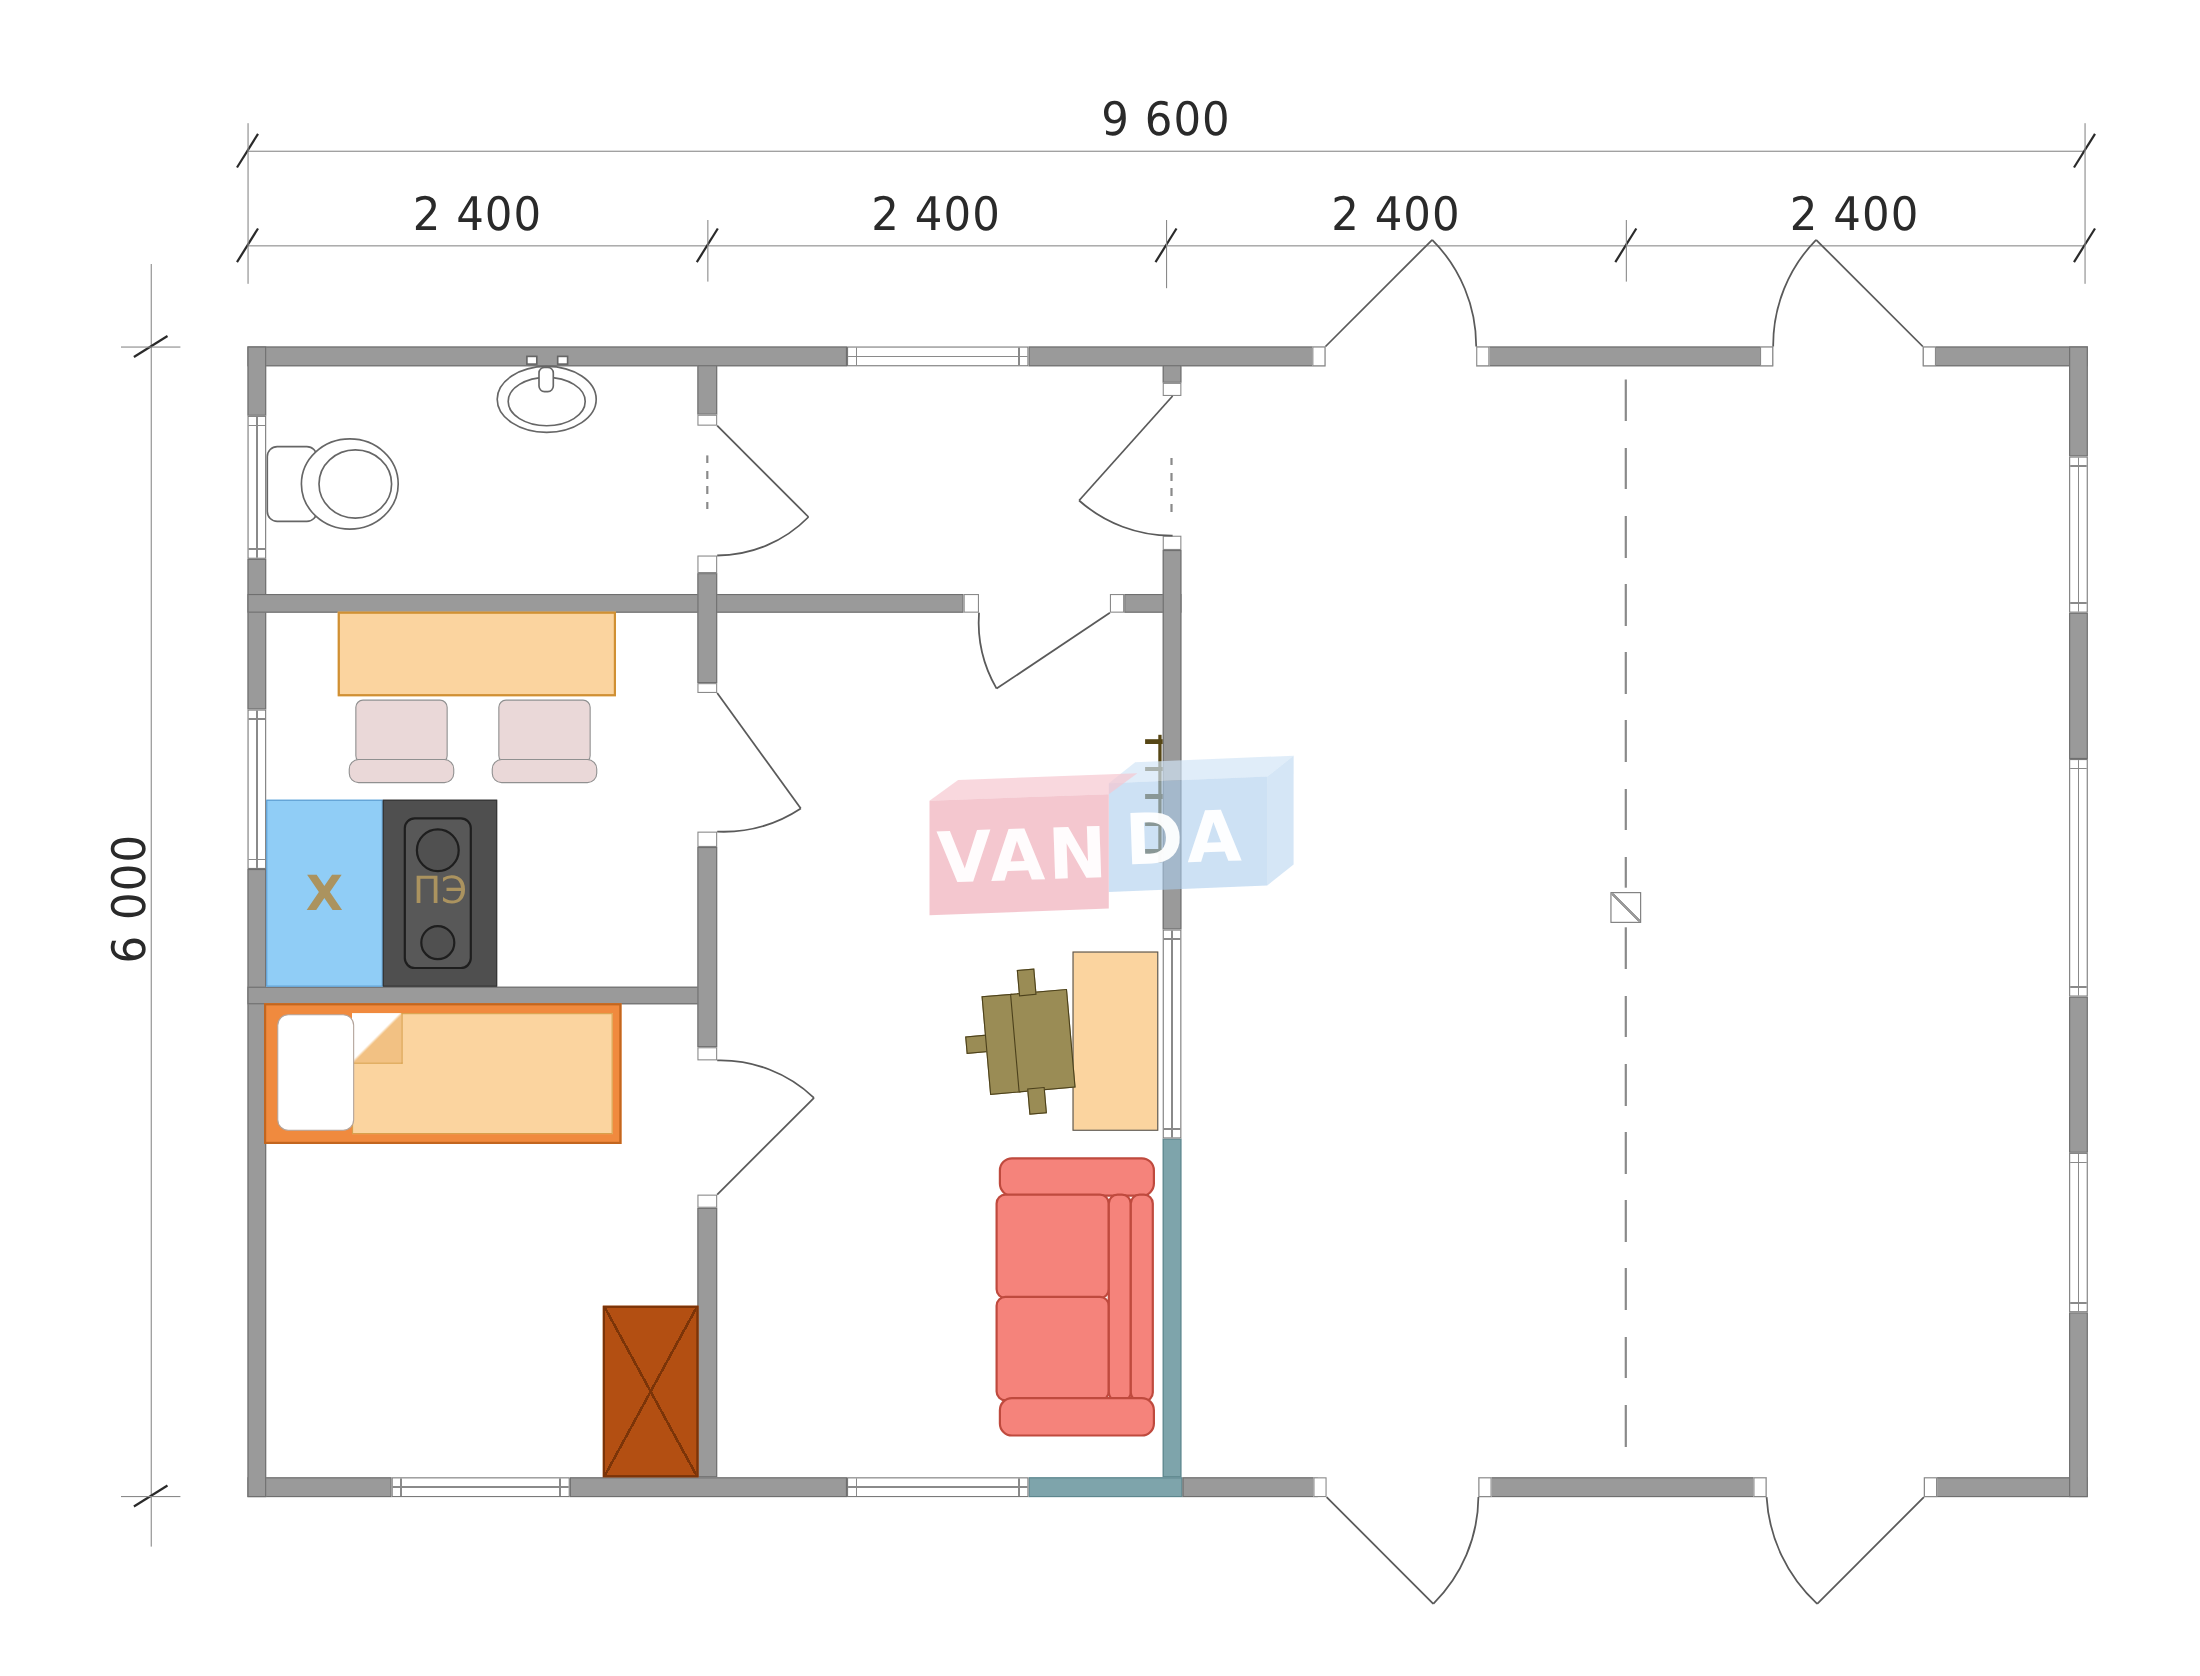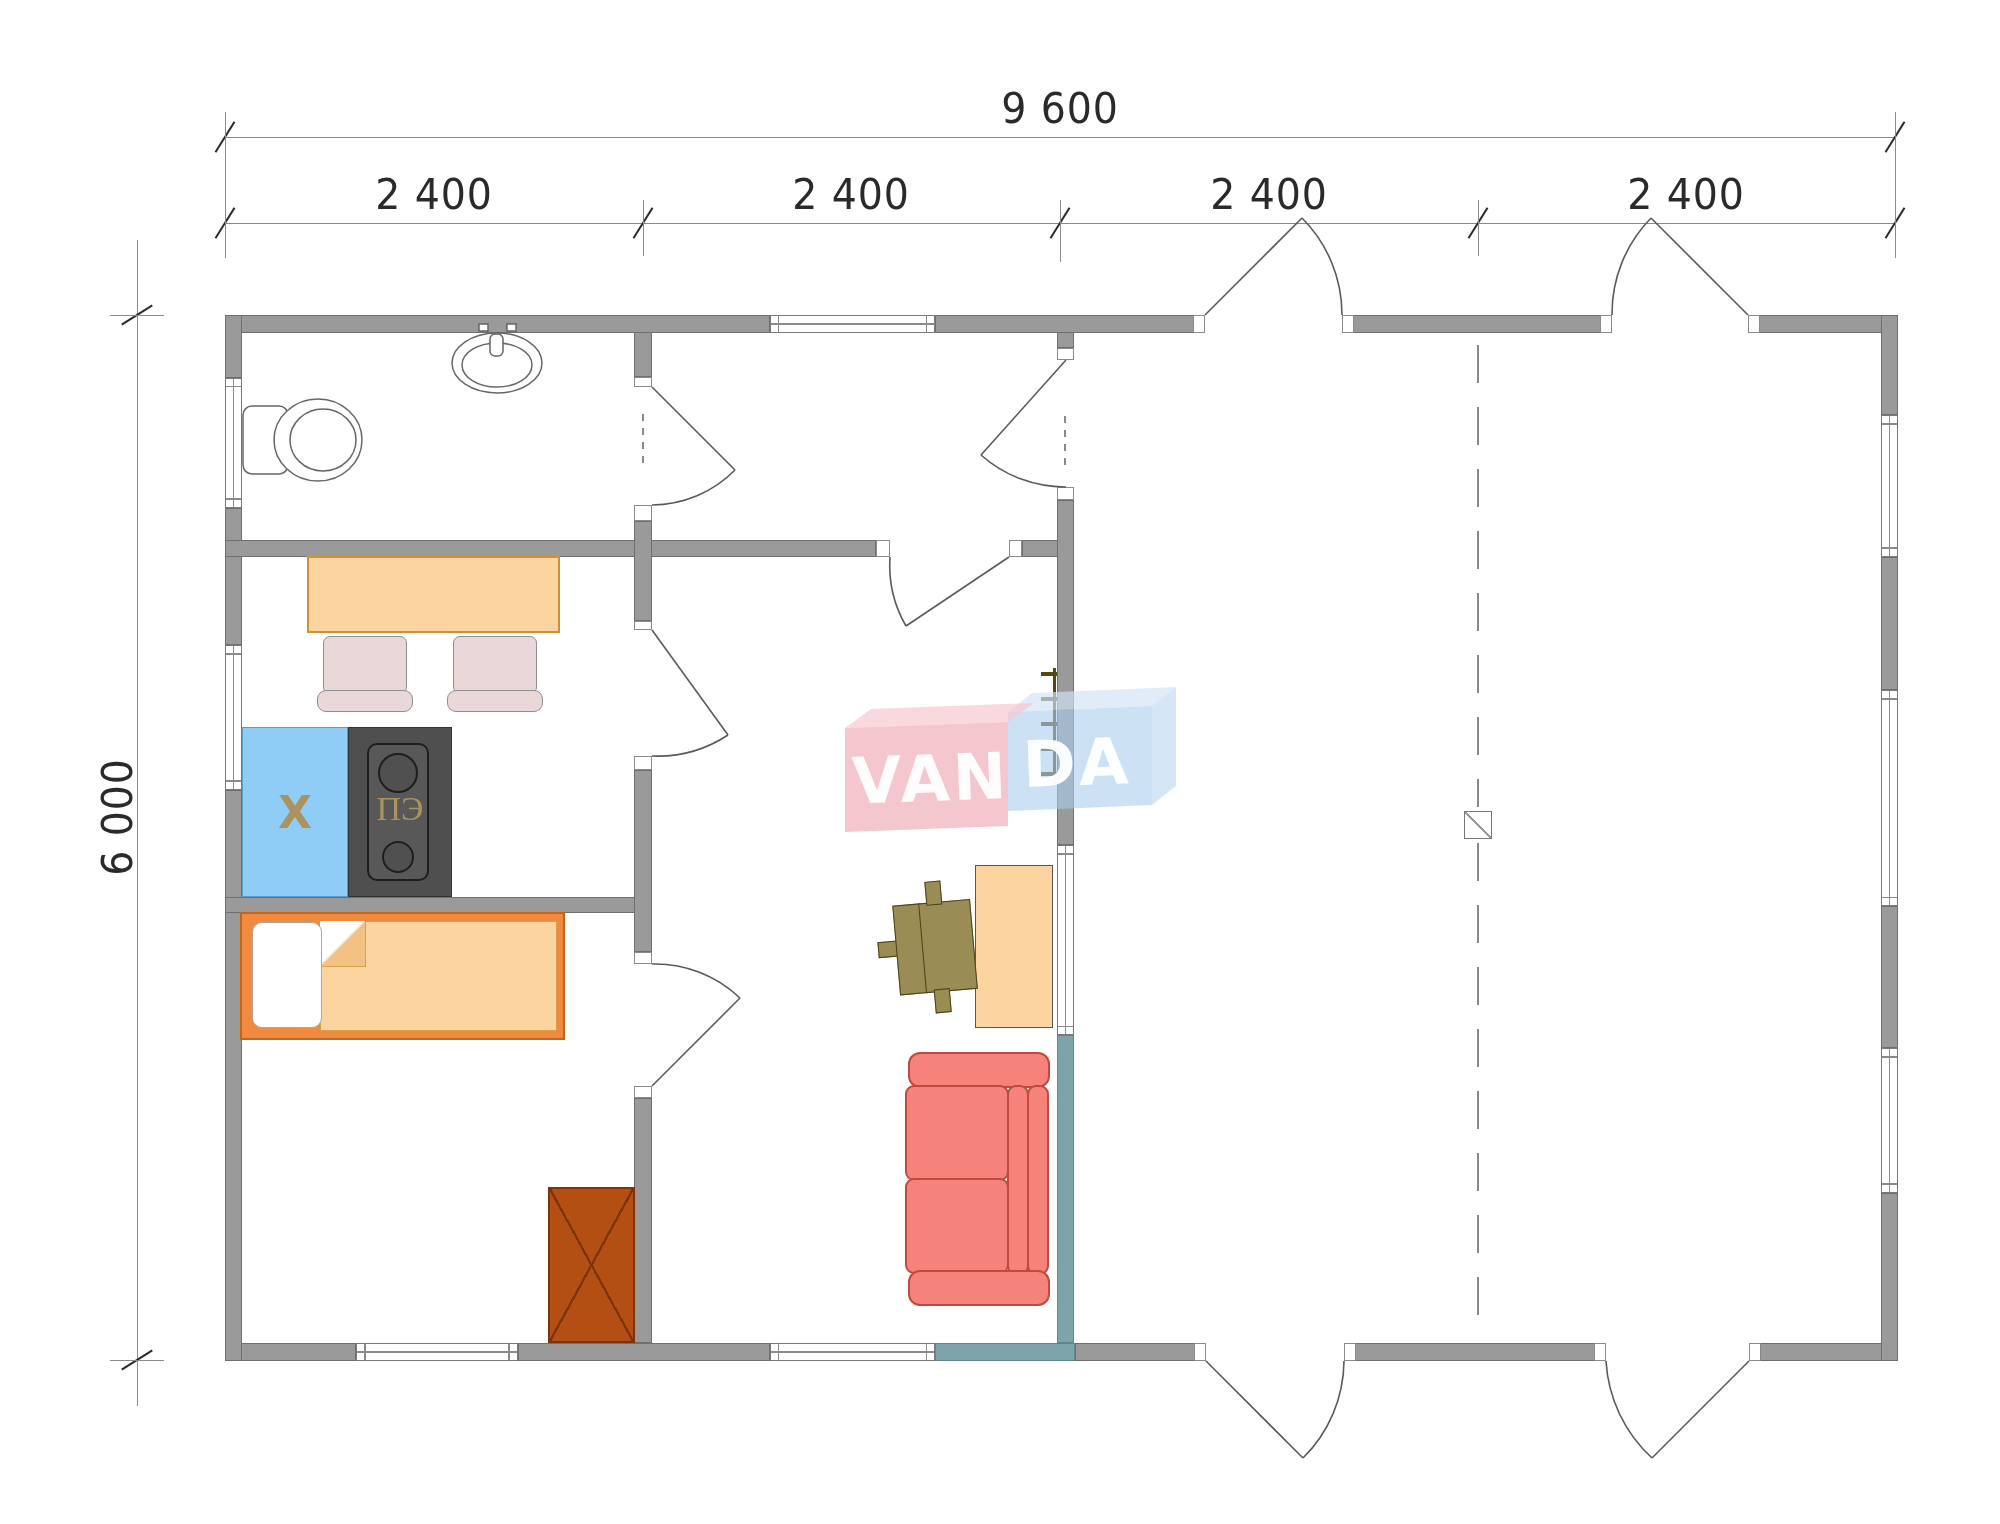--- a/index.html
+++ b/index.html
@@ -156,21 +156,21 @@
   <div class="abs column" style="left:1464px;top:811px;width:28px;height:28px;"></div>
 
   <div class="abs peachbox" style="left:307px;top:556px;width:253px;height:77px;"></div>
   <div class="abs chair-seat" style="left:323px;top:636px;width:84px;height:58px;"></div>
   <div class="abs chair-back" style="left:317px;top:690px;width:96px;height:22px;"></div>
   <div class="abs chair-seat" style="left:453px;top:636px;width:84px;height:58px;"></div>
   <div class="abs chair-back" style="left:447px;top:690px;width:96px;height:22px;"></div>
   <div class="abs fridge" style="left:242px;top:727px;width:106px;height:170px;">
     <span>Х</span>
   </div>
-  <div class="abs stove" style="left:348px;top:727px;width:104px;height:170px;font-family:Liberation Serif, serif;">
+  <div class="abs stove" style="left:348px;top:727px;width:104px;height:170px;">
     <div class="abs stove-panel" style="left:18px;top:15px;width:62px;height:138px;">
       <div class="abs burner" style="left:9px;top:8px;width:40px;height:40px;"></div>
       <div class="abs burner" style="left:13px;top:96px;width:32px;height:32px;"></div>
     </div>
     <div class="abs stove-label" style="left:0;top:62px;width:100%;">ПЭ</div>
   </div>
 
   <div class="abs bedframe" style="left:240px;top:912px;width:325px;height:128px;"></div>
   <div class="abs blanket" style="left:320px;top:921px;width:237px;height:110px;"></div>
   <div class="abs fold" style="left:320px;top:921px;width:46px;height:46px;"></div>

